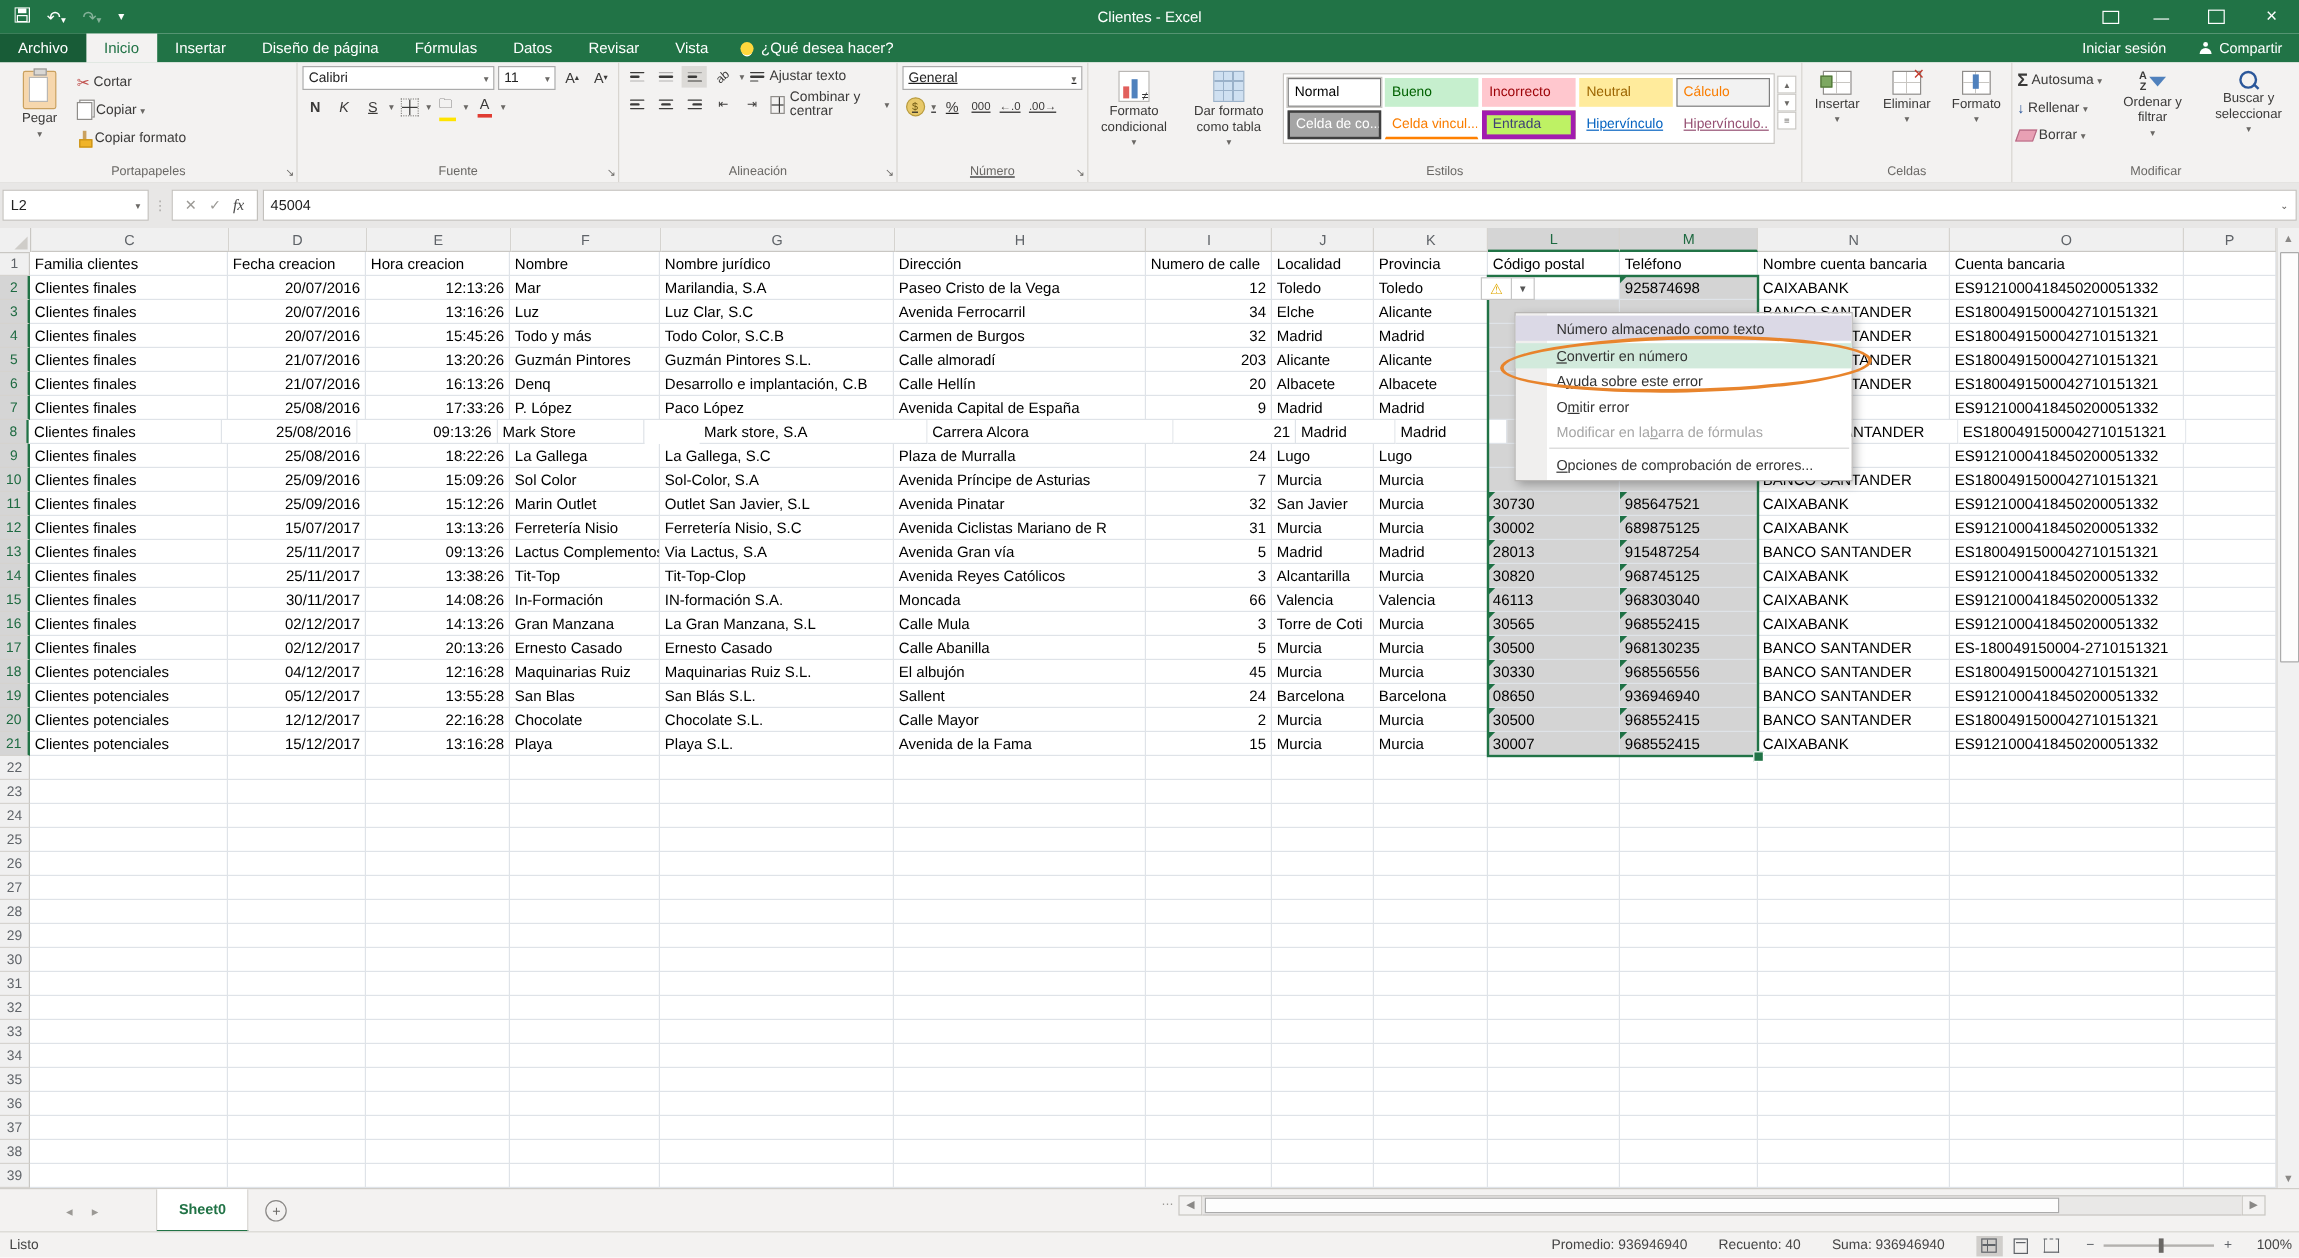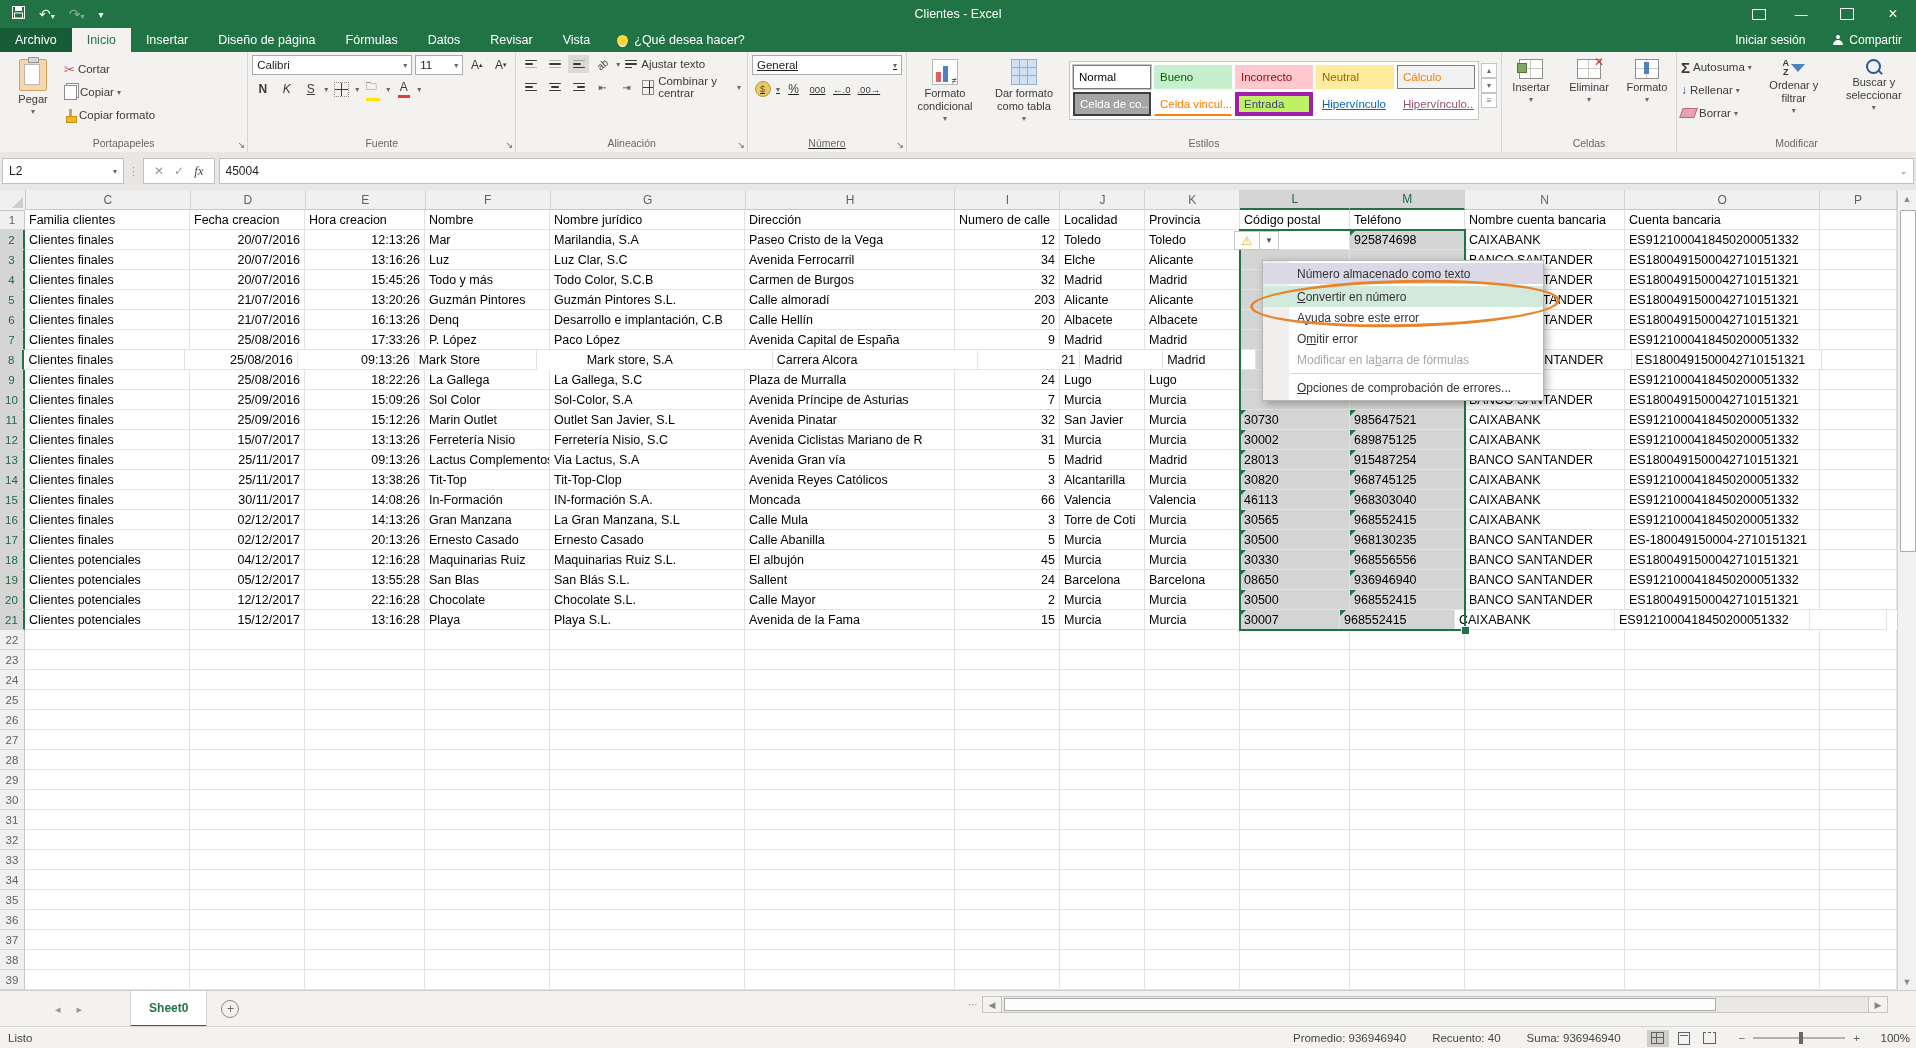--- a/index.html
+++ b/index.html
@@ -1408,21 +1408,21 @@
         </div>
         <div class="cell num" style="width: 105px;">
           <span>15</span>
         </div>
         <div class="cell" style="width: 85px;">
           <span>Murcia</span>
         </div>
         <div class="cell" style="width: 95px;">
           <span>Murcia</span>
         </div>
-        <div class="cell selrange" style="width: 100px;">
+        <div class="cell selrange" style="width: 110px;">
           <span>30007</span>
           <span class="tri"></span>
         </div>
         <div class="cell selrange" style="width: 115px;">
           <span>968552415</span>
           <span class="tri"></span>
         </div>
         <div class="cell" style="width: 160px;">
           <span>CAIXABANK</span>
         </div>

